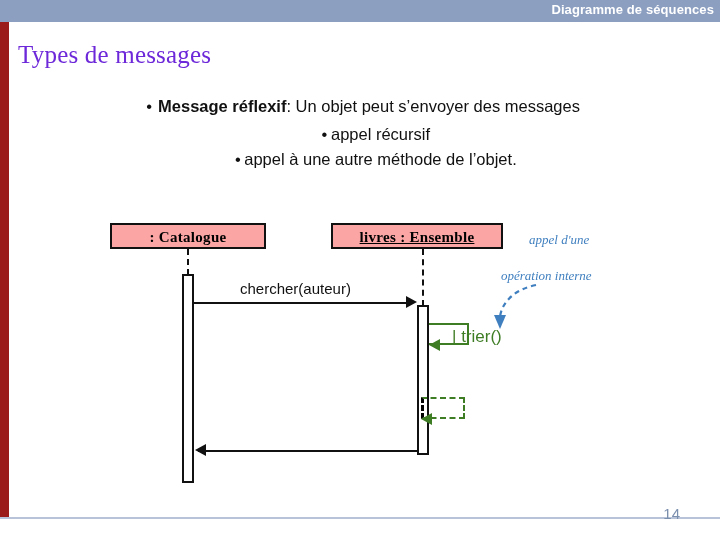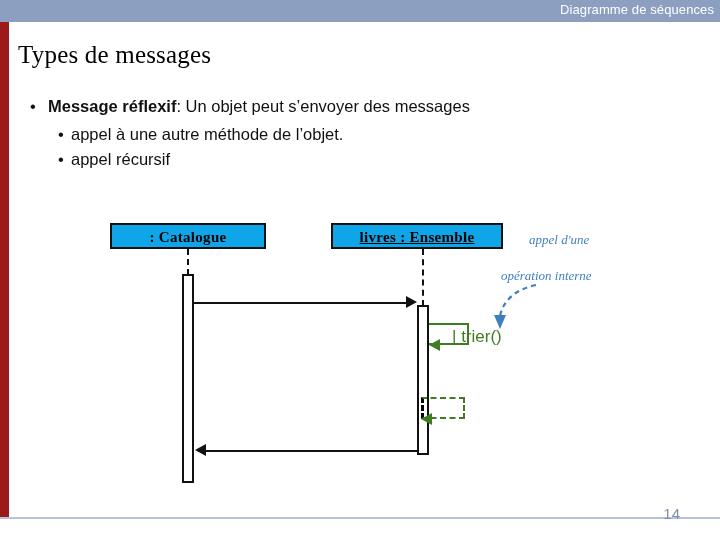--- a/index.html
+++ b/index.html
@@ -24,21 +24,21 @@
     height: 22px;
     background: #8c9fc0;
   }
   .header-title {
     position: absolute;
     right: 6px;
     top: 2px;
     color: #ffffff;
     font-family: "Liberation Sans", sans-serif;
     font-size: 13px;
-    font-weight: normal;
+    font-weight: bold;
     letter-spacing: 0.1px;
     white-space: nowrap;
   }
 
   
   .left-bar {
     position: absolute;
     left: 0;
     top: 22px;
     width: 9px;
@@ -46,30 +46,31 @@
     background: #9b1b1b;
   }
 
   
   .slide-title {
     position: absolute;
     left: 18px;
     top: 41px;
     font-family: "Liberation Serif", serif;
     font-size: 25px;
-    color: #000000;
+    color: #6d28d9;
     letter-spacing: 0.2px;
   }
 
   
   .bullets {
     position: absolute;
     left: 30px;
     top: 96px;
     width: 660px;
+    text-align: center;
   }
   .bullet-l1 {
     font-family: "Liberation Sans", sans-serif;
     font-size: 16.5px;
     color: #111111;
     margin: 0 0 7px 0;
     line-height: 1.25;
     white-space: nowrap;
   }
   .bullet-l1 .dot {
@@ -96,21 +97,21 @@
   .diagram {
     position: absolute;
     left: 0;
     top: 205px;
     width: 720px;
     height: 290px;
   }
   .dg-box {
     position: absolute;
     border: 2px solid #111111;
-    background: #0ea5e9;
+    background: #fca5a5;
     font-family: "Liberation Serif", serif;
     font-weight: bold;
     font-size: 15px;
     color: #000000;
     text-align: center;
     line-height: 24px;
     height: 26px;
     box-sizing: border-box;
     letter-spacing: 0.3px;
   }
@@ -245,38 +246,39 @@
 
 <div class="left-bar"></div>
 
 <div class="slide-title">Types de messages</div>
 
 <div class="bullets">
   <p class="bullet-l1">
     <span class="dot">•</span><b>Message réflexif</b><span>: Un objet peut s’envoyer des messages</span>
   </p>
   <p class="bullet-l2">
+    <span class="dot">•</span><span>appel récursif</span>
+  </p>
+  <p class="bullet-l2">
     <span class="dot">•</span><span>appel à une autre méthode de l’objet.</span>
   </p>
-  <p class="bullet-l2">
-    <span class="dot">•</span><span>appel récursif</span>
-  </p>
 </div>
 
 <div class="diagram">
 
   <div class="dg-box" id="box-catalogue">: Catalogue</div>
   <div class="dg-box" id="box-livres">livres : Ensemble</div>
 
   <div class="dash-line" id="dash-catalogue"></div>
   <div class="dash-line" id="dash-livres"></div>
 
   <div class="lifeline" id="ll-catalogue"></div>
   <div class="lifeline" id="ll-livres"></div>
 
+  <div class="msg-label" id="lbl-chercher">chercher(auteur)</div>
   <div class="msg-line" id="line-chercher"></div>
   <div class="arrow-right" id="arrow-chercher"></div>
 
   <div class="self-box" id="self-trier"></div>
   <div class="arrow-left-green" id="arrow-trier"></div>
   <div id="lbl-trier">| <span>trier()</span></div>
 
   <div class="self-box" id="self-ret"></div>
   <div class="arrow-left-green" id="arrow-ret"></div>
 

